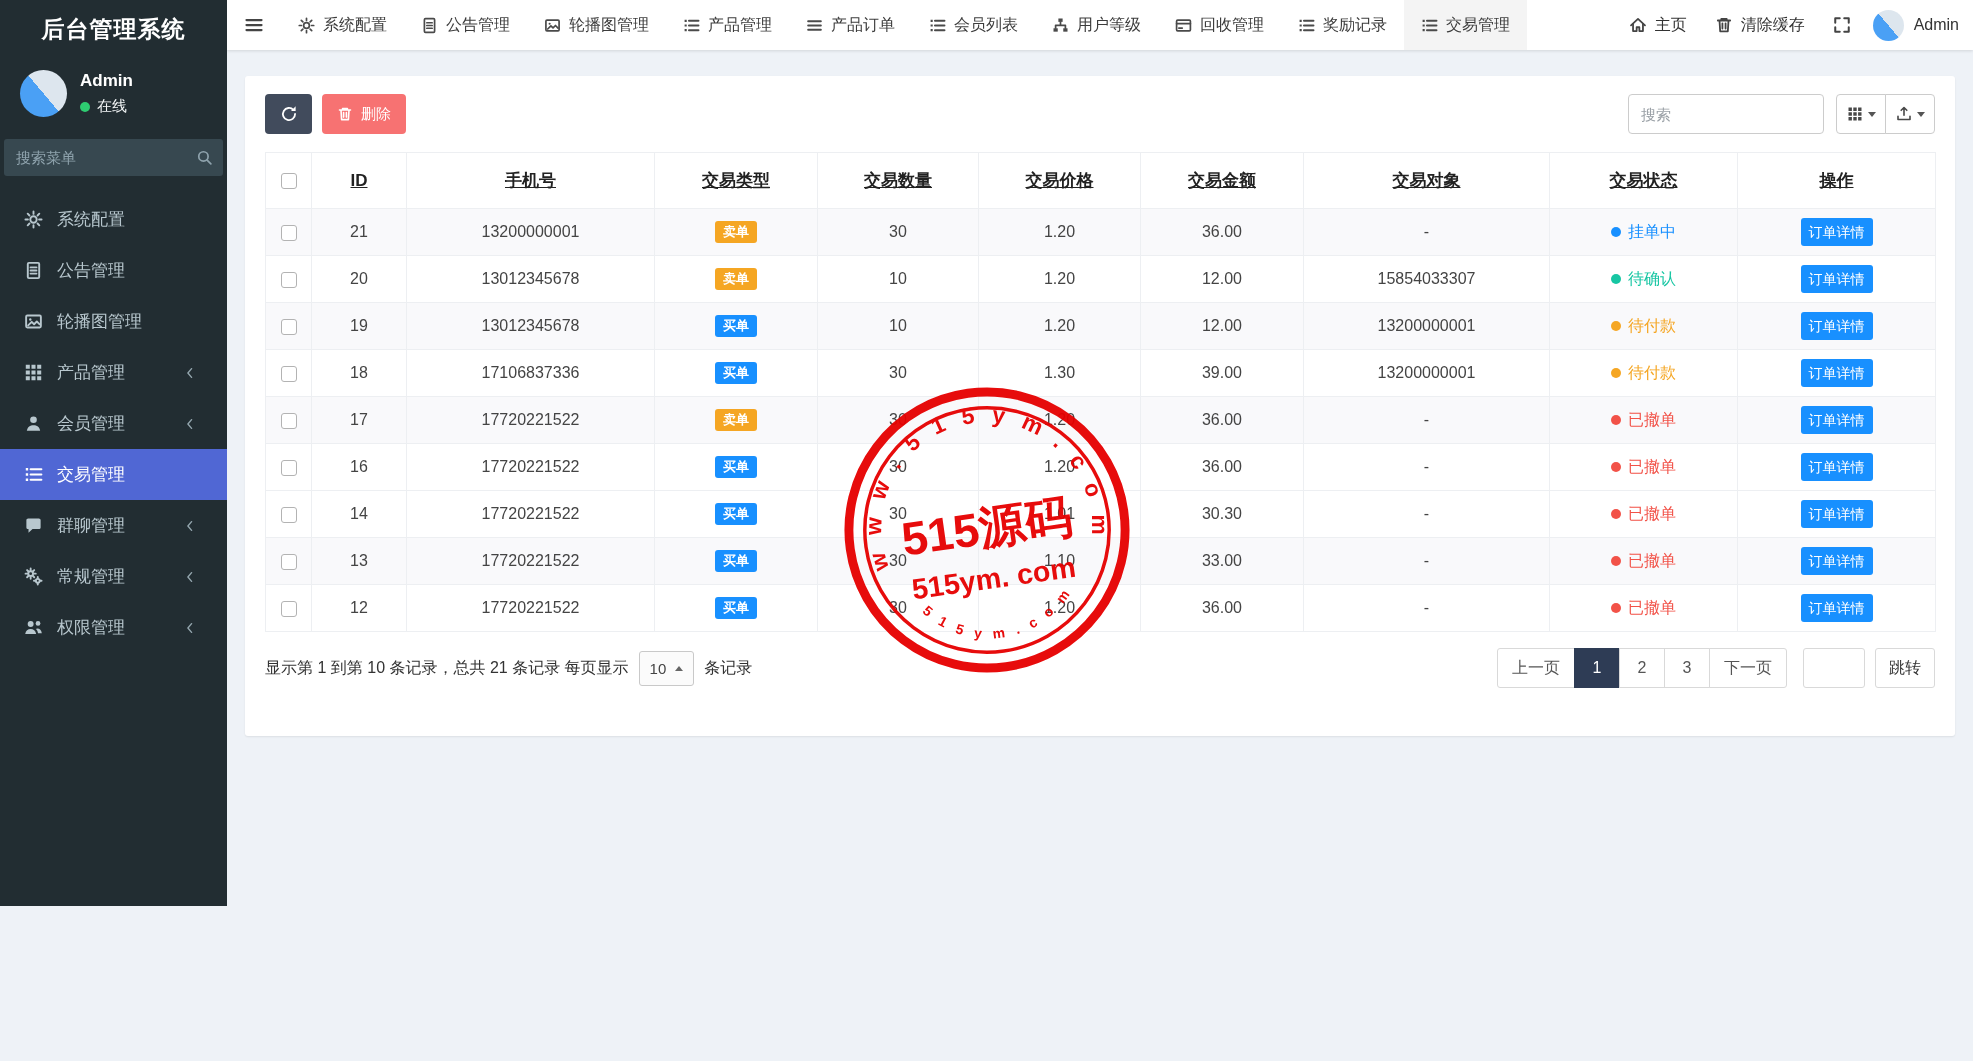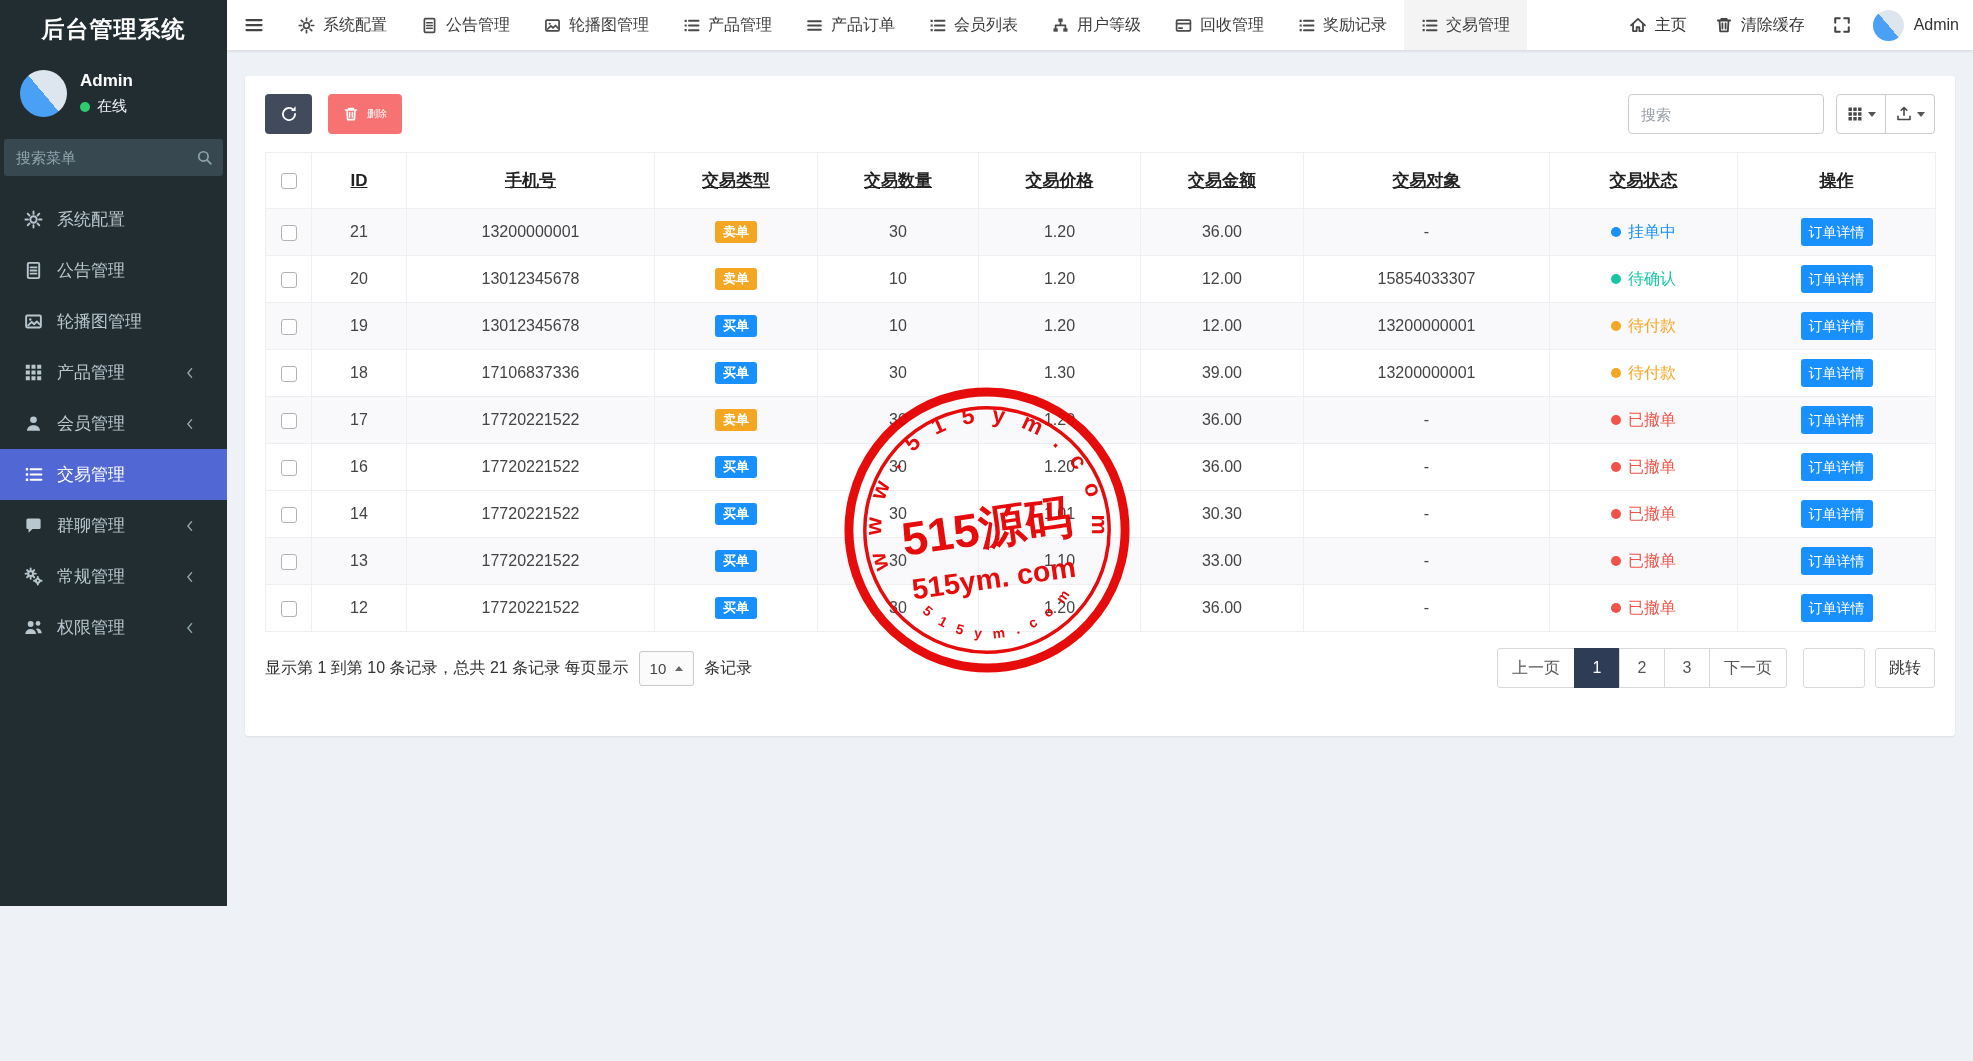--- a/index.html
+++ b/index.html
@@ -39,21 +39,21 @@
   .nav-link .ic { width:18px; height:18px; color:#444; }
   .avatar-sm { width:31px; height:31px; border-radius:50%; background:conic-gradient(from 140deg,#4aa0f5 0 50%,#dde6ee 50% 100%); margin-left:8px; flex:0 0 auto; }
   .nav-user { font-size:16px; color:#333; margin:0 2px 0 10px; white-space:nowrap; }
 
   
   .content { padding:26px 18px 0; }
   .card { background:#fff; border-radius:3px; box-shadow:0 1px 2px rgba(0,0,0,.08); padding:18px 20px 20px; min-height:660px; }
   .toolbar { display:flex; margin-bottom:18px; }
   .btn-refresh { width:47px; height:40px; background:#414b5c; border:none; border-radius:4px; color:#fff; display:flex; align-items:center; justify-content:center; cursor:pointer; }
   .btn-refresh .ic { width:18px; height:18px; }
-  .btn-delete { height:40px; padding:0 15px; margin-left:16px; background:#f77272; border:none; border-radius:4px; color:#fff; display:flex; align-items:center; gap:8px; font-size:10px; cursor:pointer; font-family:inherit; }
+  .btn-delete { height:40px; padding:0 15px; margin-left:10px; background:#f77272; border:none; border-radius:4px; color:#fff; display:flex; align-items:center; gap:8px; font-size:15px; cursor:pointer; font-family:inherit; }
   .btn-delete .ic { width:16px; height:16px; }
   .toolbar-right { margin-left:auto; display:flex; }
   .search-box input { width:196px; height:40px; border:1px solid #ccc; border-radius:4px; padding:0 12px; font-size:15px; color:#333; font-family:inherit; }
   .search-box input::placeholder { color:#9aa0a6; }
   .btn-group { margin-left:12px; display:flex; }
   .tool-btn { width:50px; height:40px; background:#fff; border:1px solid #ccc; display:flex; align-items:center; justify-content:center; gap:5px; color:#484848; cursor:pointer; }
   .tool-btn:first-child { border-radius:4px 0 0 4px; }
   .tool-btn:last-child { border-radius:0 4px 4px 0; margin-left:-1px; }
   .tool-btn .ic { width:16px; height:16px; }
   .caret-down { width:0; height:0; border-left:4px solid transparent; border-right:4px solid transparent; border-top:5px solid #555; }

